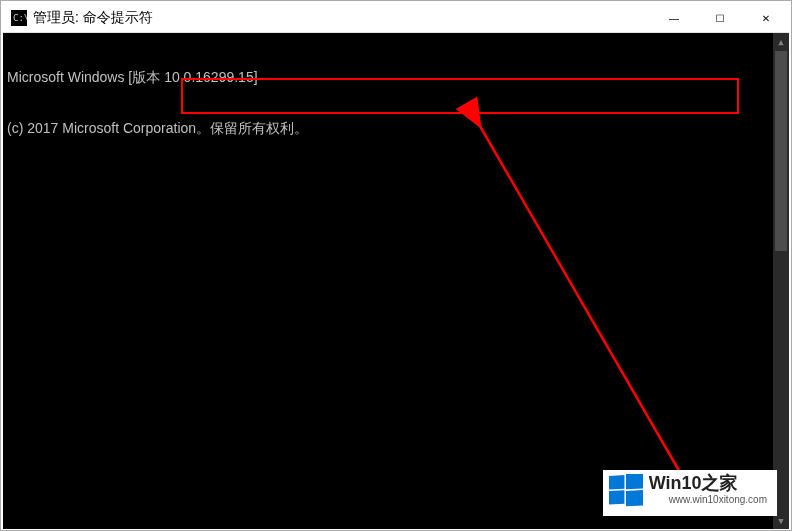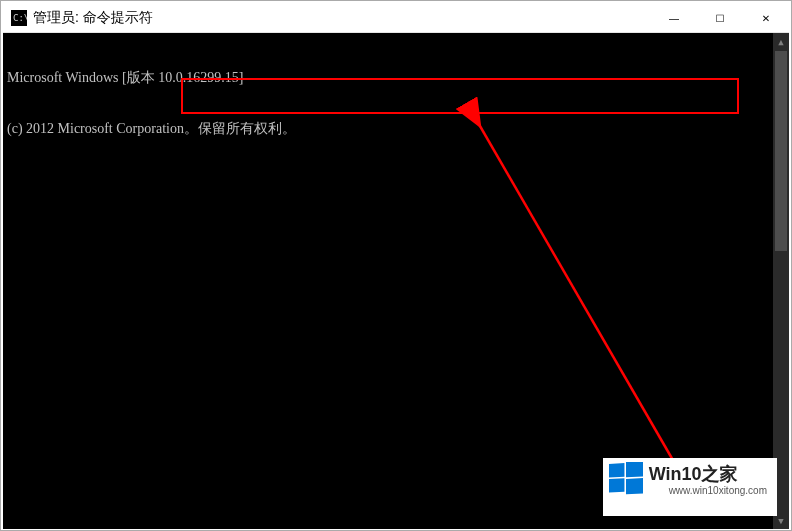--- a/index.html
+++ b/index.html
@@ -63,21 +63,21 @@
       font-size: 10px;
       color: #000;
     }
     .terminal-area {
       background: #000;
       width: 100%;
       height: calc(100% - 30px);
       position: relative;
       padding: 2px 4px;
       color: #c0c0c0;
-      font-family: Liberation Serif, serif;
+      font-family: Liberation Sans, sans-serif;
       font-size: 14px;
       line-height: 17px;
       white-space: pre;
       overflow: hidden;
     }
     .terminal-line {
       white-space: pre;
     }
     .cursor-block {
       display: inline-block;
@@ -133,23 +133,23 @@
       left: 408px;
       width: 290px;
       height: 395px;
       pointer-events: none;
     }
     .watermark {
       position: absolute;
       right: 14px;
       bottom: 14px;
       background: #fff;
-      padding: 4px 10px 20px 6px;
-      display: flex;
-      align-items: flex-end;
+      padding: 4px 10px 8px 6px;
+      display: flex;
+      align-items: flex-start;
       gap: 6px;
       font-family: "Microsoft YaHei", sans-serif;
     }
     .watermark-logo {
       width: 34px;
       height: 34px;
     }
     .watermark-text {
       display: flex;
       flex-direction: column;
@@ -180,21 +180,21 @@
     <span class="titlebar-text">管理员: 命令提示符</span>
     <div class="window-controls">
       <div class="win-btn">—</div>
       <div class="win-btn">☐</div>
       <div class="win-btn">✕</div>
     </div>
   </div>
 
   <div class="terminal-area">
     <div class="terminal-line">Microsoft Windows [版本 10.0.16299.15]</div>
-    <div class="terminal-line">(c) 2012 Microsoft Corporation。保留所有权利。</div>
+    <div class="terminal-line">(c) 2017 Microsoft Corporation。保留所有权利。</div>
     <div class="terminal-line"> </div>
   </div>
 
   <div class="scrollbar">
     <div class="scroll-arrow up">▲</div>
     <div class="scrollbar-thumb"></div>
     <div class="scroll-arrow down">▼</div>
   </div>
 </div>
 

